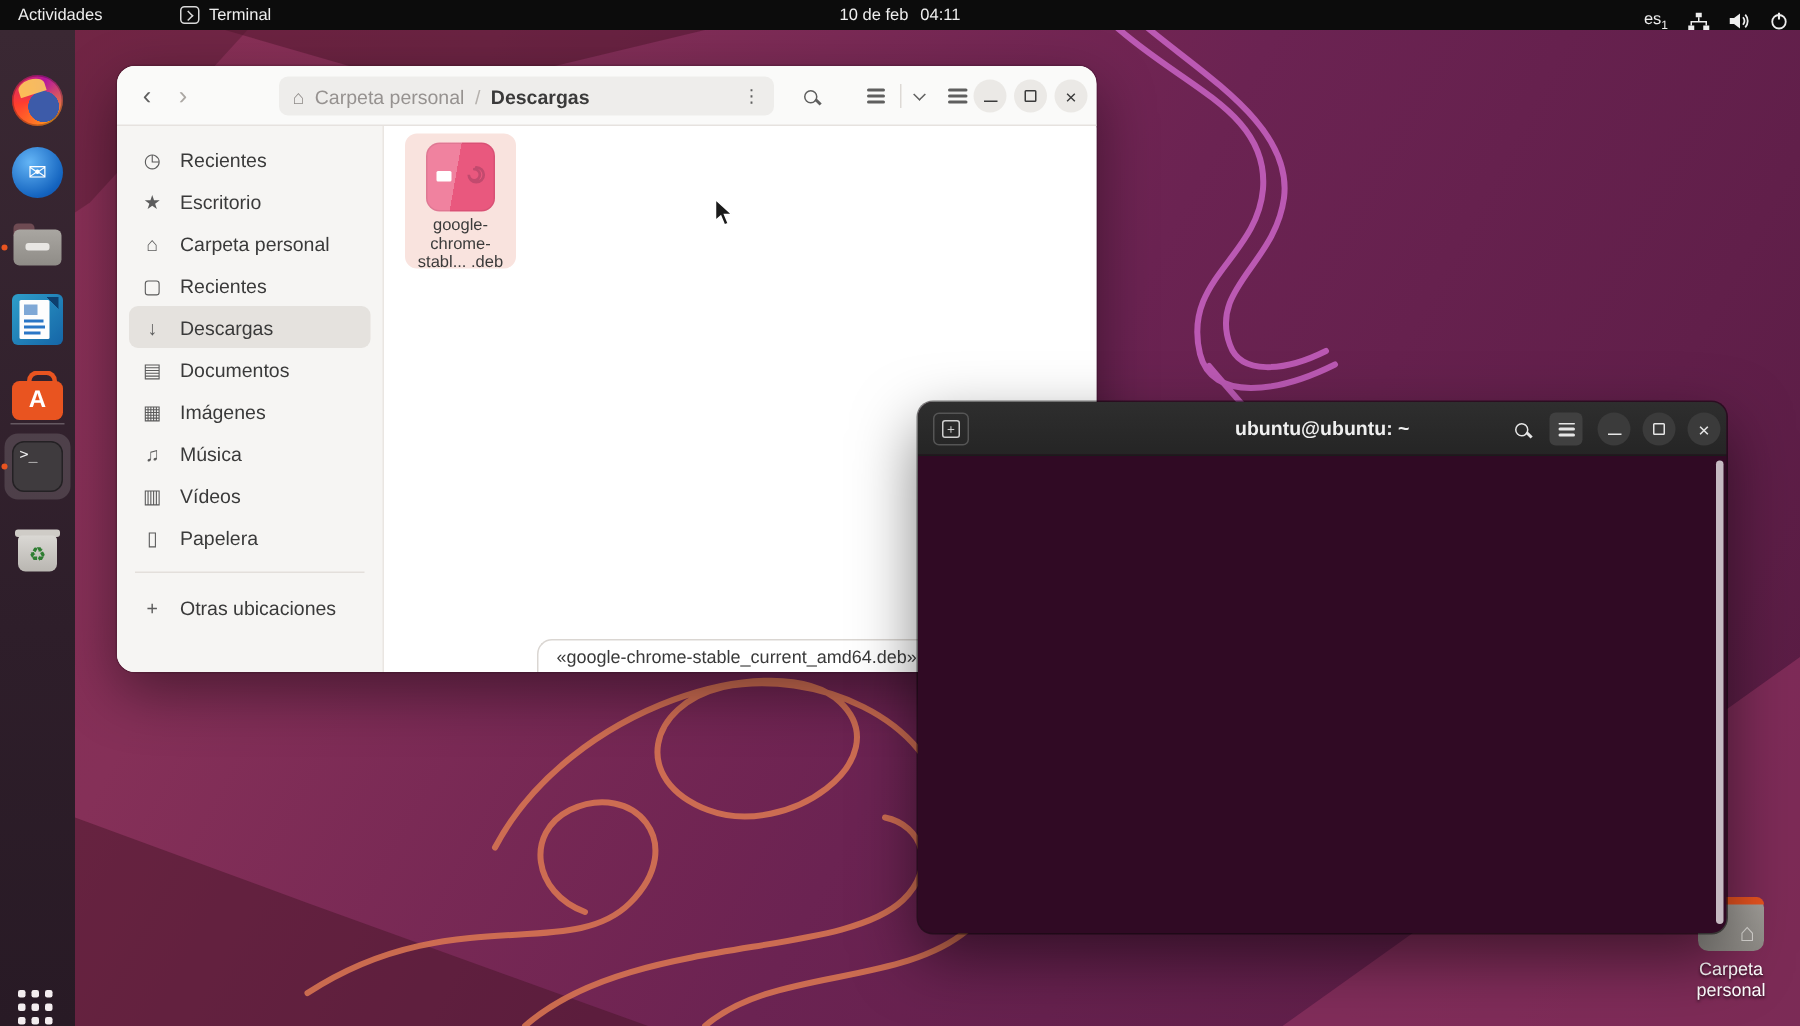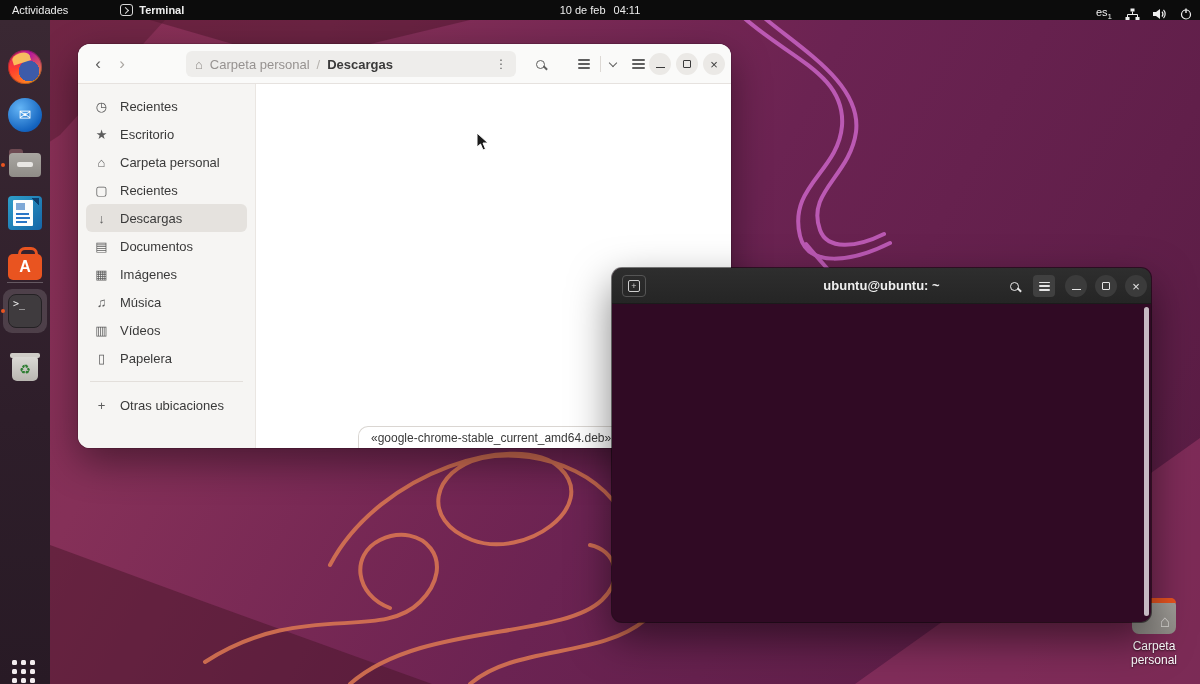--- a/index.html
+++ b/index.html
@@ -10,21 +10,21 @@
 
   
   #wallpaper { inset:0; z-index:0;
     background:linear-gradient(118deg,#8a2f55 0%,#853058 22%,#75265372 50%,#6b2352 55%,#611f4a 80%,#571c42 100%), #6b2352; }
   #wp-art { inset:0; }
 
   
   #topbar { left:0; top:0; width:1200px; height:20px; background:#0c0c0c; z-index:50;
     color:#eeeeee; font-size:11px; display:flex; align-items:center; }
   #activities { padding:0 10px 0 12px; height:20px; line-height:20px; }
-  #appmenu { display:flex; align-items:center; gap:6px; margin-left:42px;font-weight:bold; }
+  #appmenu { display:flex; align-items:center; gap:6px; margin-left:42px; }
   .mini-term { width:13px; height:12px; border:1px solid #d9d9d9; border-radius:3px; position:relative; }
   .mini-term::before { content:""; position:absolute; left:2px; top:3px; width:4px; height:4px;
     border-left:1px solid #d9d9d9; border-bottom:1px solid #d9d9d9; transform:rotate(-135deg); }
   #clock { position:absolute; left:50%; transform:translateX(-50%); top:0; height:20px;
     line-height:20px; display:flex; gap:8px; }
   #tb-right { position:absolute; right:8px; top:0; height:28px; display:flex; align-items:center; gap:13px; }
   #kb-ind sub { font-size:8px; }
   .tb-svg { display:block; }
 
   
@@ -288,20 +288,35 @@
         <span class="sg">▯</span>
         <span>Papelera</span>
       </div>
       <div class="side-sep"></div>
       <div class="side-item">
         <span class="sg">+</span>
         <span>Otras ubicaciones</span>
       </div>
     </div>
 
+    <div id="f-content">
+      <div id="file-tile">
+        <div id="deb-icon">
+          <span class="sticker"></span>
+          <svg width="15" height="15" viewBox="0 0 15 15">
+            <path d="M7.5 2.5 a5 5 0 1 1 -5 5 a3.7 3.7 0 1 0 3.7 -3.7" fill="none" stroke="#c24a6e" stroke-width="1.8" stroke-linecap="round"></path>
+          </svg>
+        </div>
+        <div class="fname">
+          <div>google-</div>
+          <div>chrome-</div>
+          <div>stabl... .deb</div>
+        </div>
+      </div>
+    </div>
 
     <div id="f-status">«google-chrome-stable_current_amd64.deb» se</div>
   </div>
 
   <div class="abs" id="term-win">
     <div id="t-header">
       <div id="t-title">ubuntu@ubuntu: ~</div>
       <div id="t-newtab">
         <span class="box">+</span>
       </div>

